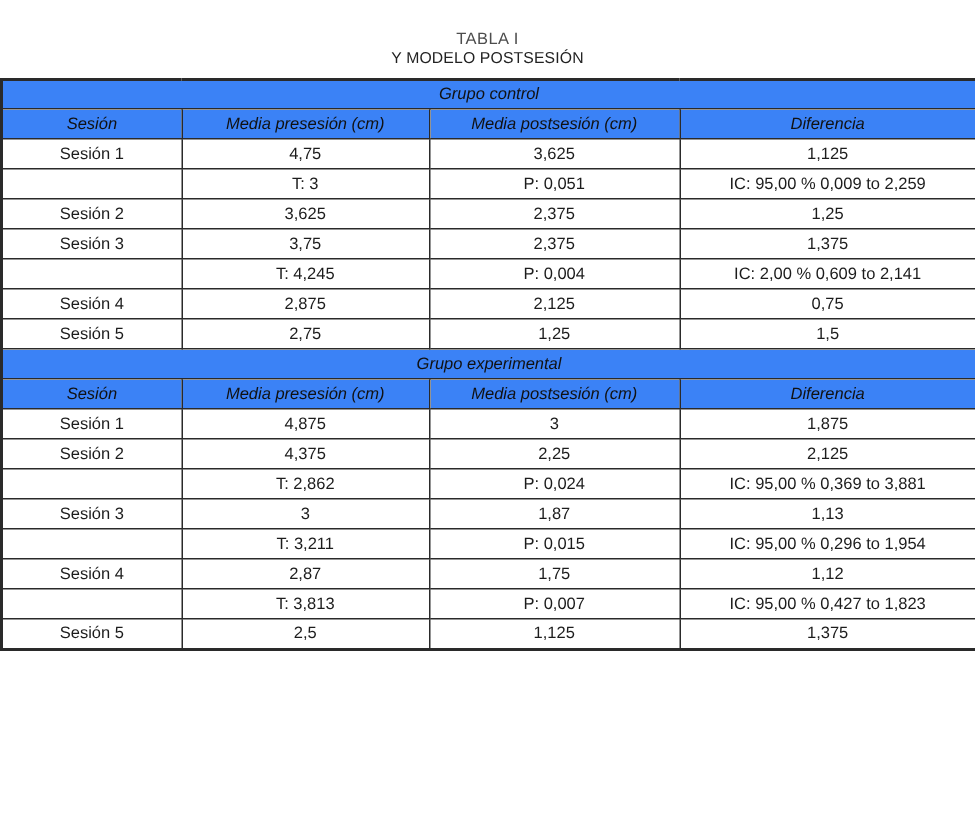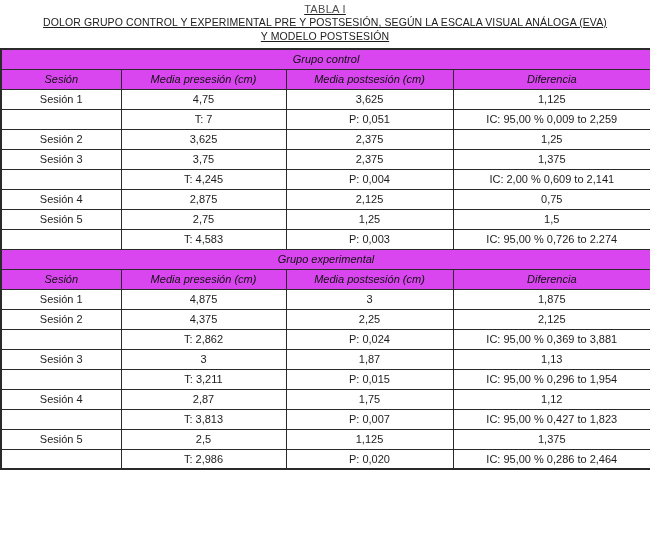--- a/index.html
+++ b/index.html
@@ -9,22 +9,21 @@
     font-family: "Liberation Sans", sans-serif;
     color: #1c1c1c;
   }
   .page {
     width: 650px;
     height: 553px;
     overflow: hidden;
   }
   .caption {
     text-align: center;
-    padding-top: 3px;
-    text-decoration: underline;
+    padding-top: 20px;
   }
   .caption-title {
     font-size: 11px;
     line-height: 13px;
     color: #4d4d4d;
     letter-spacing: 0.3px;
   }
   .caption-sub {
     font-size: 10.5px;
     line-height: 13.5px;
@@ -46,37 +45,36 @@
     font-weight: normal;
     text-align: center;
     vertical-align: middle;
     height: 20px;
     padding: 0 4px;
     overflow: hidden;
     white-space: nowrap;
   }
   tr.group-row td,
   tr.header-row th {
-    background: #d946ef;
+    background: #3b82f6;
     font-style: italic;
     color: #111111;
     margin-left: 14px;
   }
   tr.data-row td {
     background: #ffffff;
     color: #1c1c1c;
   }
 </style>
 </head>
 <body>
 
 <div class="page">
   <div class="caption">
     <div class="caption-title">TABLA I</div>
-    <div class="caption-sub">DOLOR GRUPO CONTROL Y EXPERIMENTAL PRE Y POSTSESIÓN, SEGÚN LA ESCALA VISUAL ANÁLOGA (EVA)</div>
     <div class="caption-sub">Y MODELO POSTSESIÓN</div>
   </div>
 
   <table class="data-table">
     <colgroup>
       <col style="width:120px">
       <col style="width:165px">
       <col style="width:167px">
       <col style="width:198px">
     </colgroup>
@@ -91,21 +89,21 @@
           <th>Diferencia</th>
         </tr>
         <tr class="data-row">
           <td>Sesión 1</td>
           <td>4,75</td>
           <td>3,625</td>
           <td>1,125</td>
         </tr>
         <tr class="data-row">
           <td></td>
-          <td>T: 7</td>
+          <td>T: 3</td>
           <td>P: 0,051</td>
           <td>IC: 95,00 % 0,009 to 2,259</td>
         </tr>
         <tr class="data-row">
           <td>Sesión 2</td>
           <td>3,625</td>
           <td>2,375</td>
           <td>1,25</td>
         </tr>
         <tr class="data-row">
@@ -124,26 +122,20 @@
           <td>Sesión 4</td>
           <td>2,875</td>
           <td>2,125</td>
           <td>0,75</td>
         </tr>
         <tr class="data-row">
           <td>Sesión 5</td>
           <td>2,75</td>
           <td>1,25</td>
           <td>1,5</td>
-        </tr>
-        <tr class="data-row">
-          <td></td>
-          <td>T: 4,583</td>
-          <td>P: 0,003</td>
-          <td>IC: 95,00 % 0,726 to 2.274</td>
         </tr>
         <tr class="group-row">
           <td colspan="4">Grupo experimental</td>
         </tr>
         <tr class="header-row">
           <th>Sesión</th>
           <th>Media presesión (cm)</th>
           <th>Media postsesión (cm)</th>
           <th>Diferencia</th>
         </tr>
@@ -188,21 +180,15 @@
           <td>T: 3,813</td>
           <td>P: 0,007</td>
           <td>IC: 95,00 % 0,427 to 1,823</td>
         </tr>
         <tr class="data-row">
           <td>Sesión 5</td>
           <td>2,5</td>
           <td>1,125</td>
           <td>1,375</td>
         </tr>
-        <tr class="data-row">
-          <td></td>
-          <td>T: 2,986</td>
-          <td>P: 0,020</td>
-          <td>IC: 95,00 % 0,286 to 2,464</td>
-        </tr>
       </tbody>
   </table>
 </div>
 
 </body></html>

